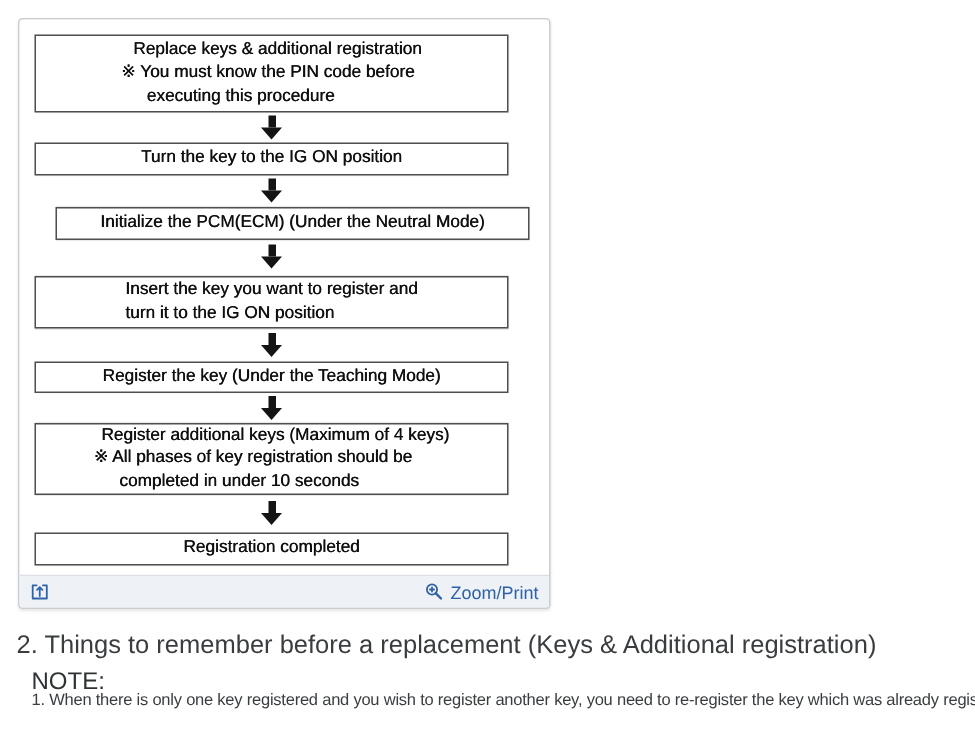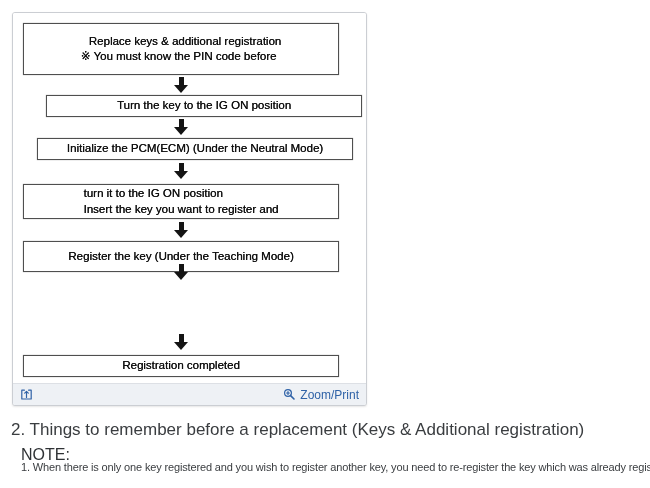--- a/index.html
+++ b/index.html
@@ -25,24 +25,24 @@
     font-size:11.5px;line-height:15.5px;color:#101010;
     text-shadow:0.25px 0 0 currentColor;
     box-shadow:0 0 1px rgba(80,80,80,0.55);
   }
   .fc-box .txt{text-align:left;}
   .fc-box.center{text-align:center;}
   .ind-a{padding-left:8px;}
   .ind-a2{padding-left:5px;}
   .ind-b{padding-left:17px;}
   .b1{top:10px;height:52px;}
-  .b2{top:82px;height:22px;margin-left:23px;}
+  .b2{top:82px;height:22px;}
   .b3{top:125px;height:22px;margin-left:14px;}
   .b4{top:171px;height:35px;}
-  .b5{top:228px;height:31px;}
+  .b5{top:228px;height:21px;}
   .b6{top:269px;height:48px;}
   .b7{top:342px;height:22px;justify-content:center;}
 
   
   .fc-arrow{position:absolute;left:10px;width:316px;display:flex;flex-direction:column;align-items:center;}
   .fc-arrow .stem{width:5px;height:8px;background:#141414;}
   .fc-arrow .head{width:0;height:0;border-left:7px solid transparent;border-right:7px solid transparent;border-top:8px solid #141414;}
   .a1{top:64px;}.a2{top:106px;}.a3{top:150px;}.a4{top:209px;}.a5{top:251px;}.a6{top:321px;}
 
   
@@ -67,20 +67,21 @@
 
 <div class="canvas">
 
   <div class="viewer">
     <div class="image-area">
 
       <div class="fc-box b1">
         <div class="txt">
           <div class="ind-a">Replace keys &amp; additional registration</div>
           <div>※ You must know the PIN code before</div>
+          <div class="ind-b">executing this procedure</div>
         </div>
       </div>
 
       <div class="fc-arrow a1">
           <span class="stem"></span>
           <span class="head"></span>
         </div>
 
       <div class="fc-box b2 center">
         <div>Turn the key to the IG ON position</div>
@@ -95,39 +96,46 @@
         <div>Initialize the PCM(ECM) (Under the Neutral Mode)</div>
       </div>
 
       <div class="fc-arrow a3">
           <span class="stem"></span>
           <span class="head"></span>
         </div>
 
       <div class="fc-box b4">
         <div class="txt">
+          <div>Insert the key you want to register and</div>
           <div>turn it to the IG ON position</div>
-          <div>Insert the key you want to register and</div>
         </div>
       </div>
 
       <div class="fc-arrow a4">
           <span class="stem"></span>
           <span class="head"></span>
         </div>
 
       <div class="fc-box b5 center">
         <div>Register the key (Under the Teaching Mode)</div>
       </div>
 
       <div class="fc-arrow a5">
           <span class="stem"></span>
           <span class="head"></span>
         </div>
 
+      <div class="fc-box b6">
+        <div class="txt">
+          <div class="ind-a2">Register additional keys (Maximum of 4 keys)</div>
+          <div>※ All phases of key registration should be</div>
+          <div class="ind-b">completed in under 10 seconds</div>
+        </div>
+      </div>
 
       <div class="fc-arrow a6">
           <span class="stem"></span>
           <span class="head"></span>
         </div>
 
       <div class="fc-box b7 center">
         <div>Registration completed</div>
       </div>
 

